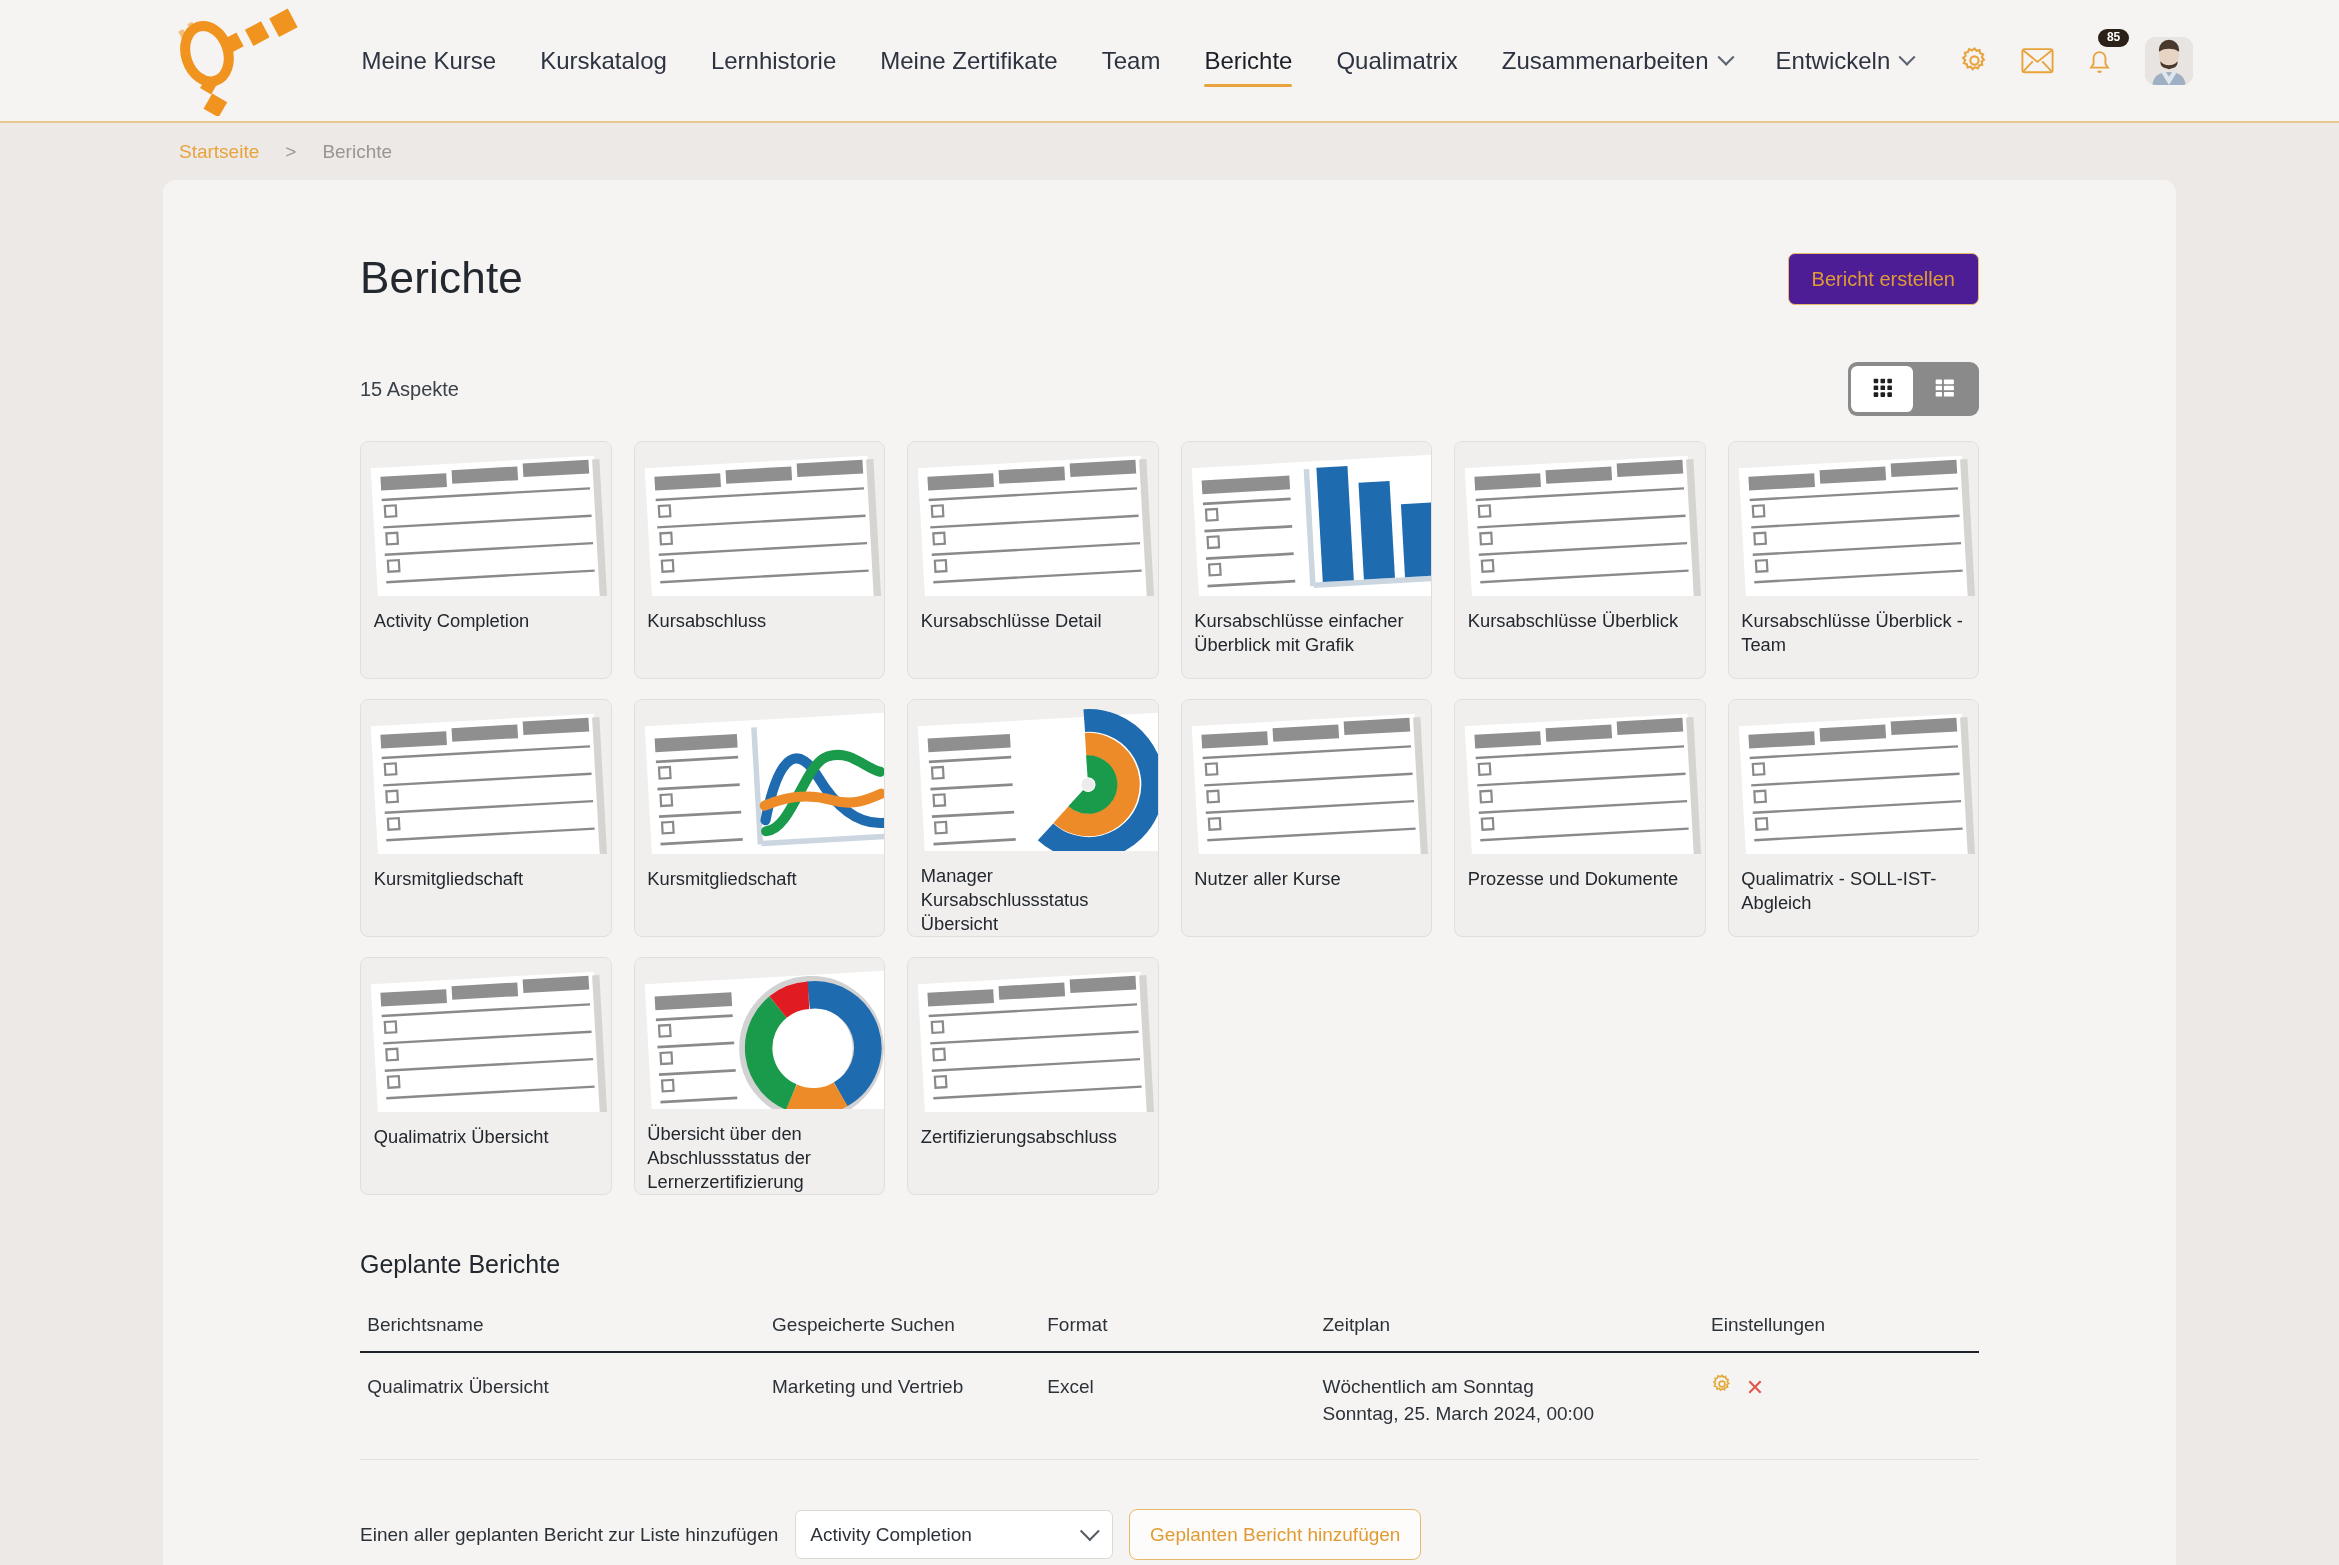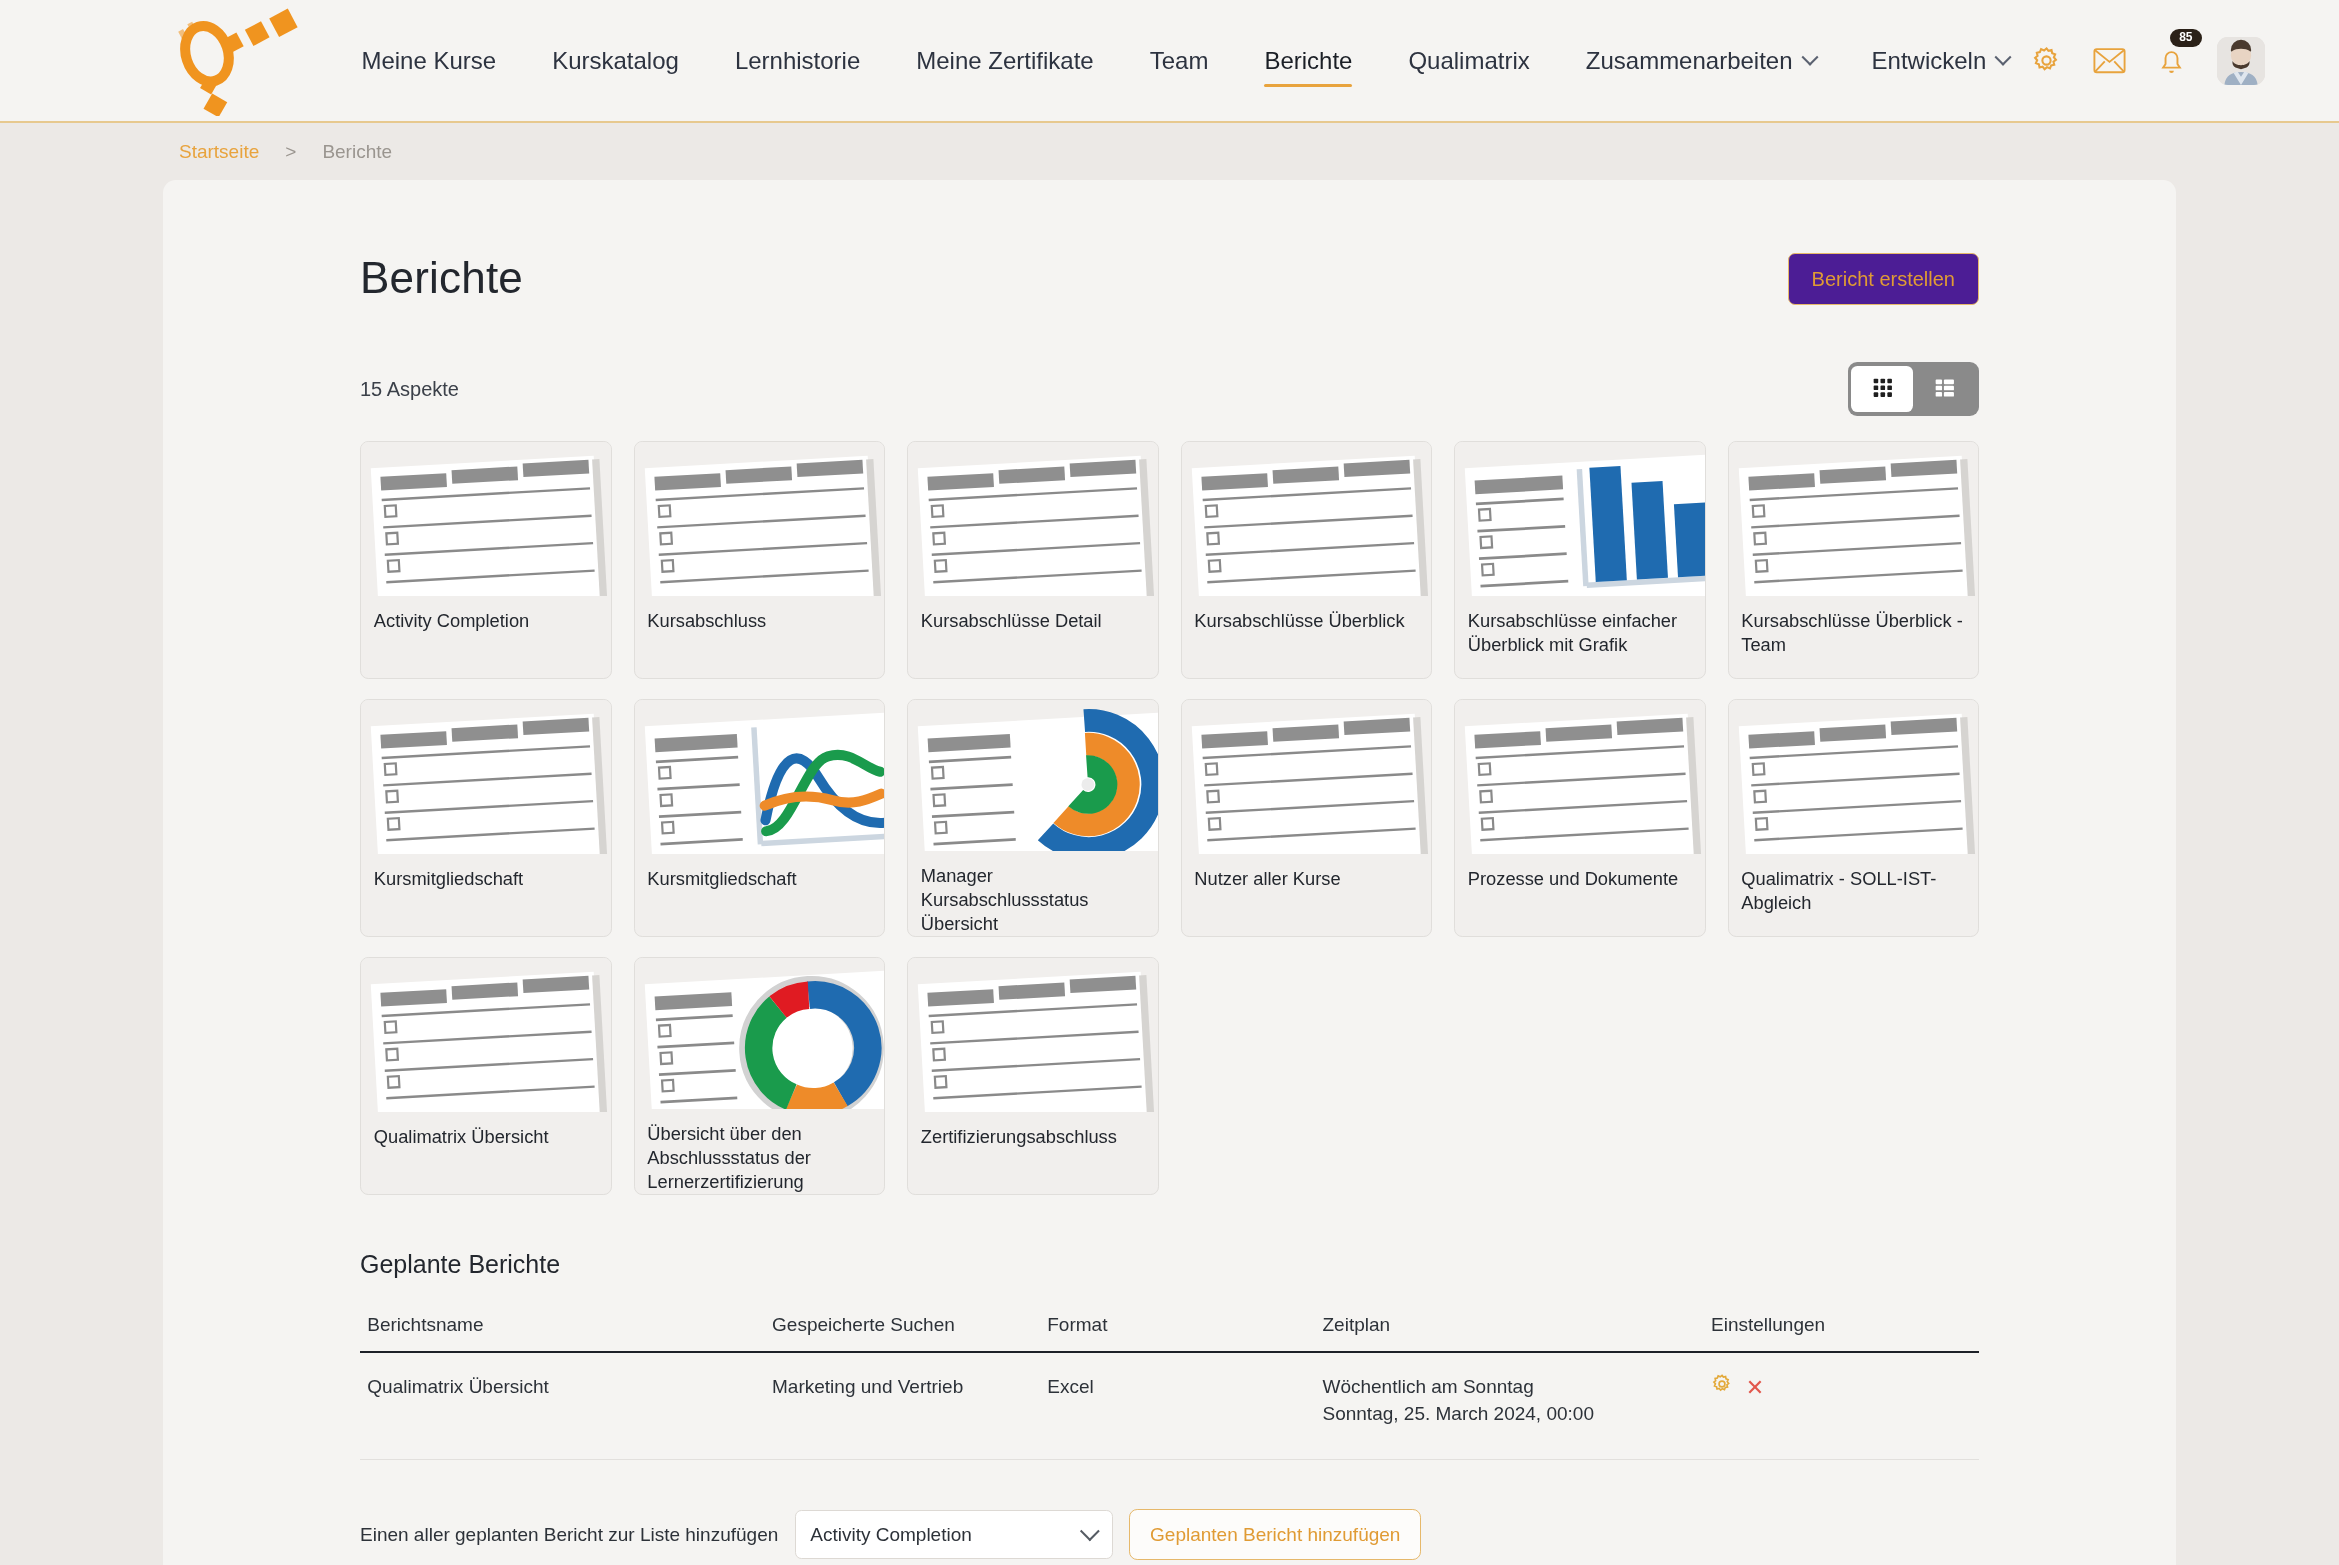--- a/index.html
+++ b/index.html
@@ -21,21 +21,21 @@
   }
   .logo-wrap {
     width: 169px; height: 110px;
     margin-left: 154px;
     position: relative;
     flex: none;
   }
   .nav-links {
     display: flex;
     align-items: center;
-    gap: 12px;
+    gap: 0px;
     margin-left: 16.4px;
   }
   .nav-item {
     position: relative;
     padding: 9.1px 22px;
     font-size: 24px;
     color: #2d3340;
     white-space: nowrap;
     cursor: pointer;
     display: flex;
@@ -466,61 +466,61 @@
           </g>
             </svg>
         </div>
         <div class="rcard-label">Kursabschlüsse Detail</div>
       </div>
 
       <div class="rcard">
         <div class="thumb">
           <svg width="302" height="154" viewBox="0 0 330 168">
               <g transform="rotate(-3.2 165 84)">
-            <rect x="14" y="20" width="244" height="170" fill="#fff"></rect>
-                <rect x="256" y="24" width="8" height="168" fill="#d6d4d1"></rect>
-            <rect x="24" y="30" width="72" height="15" fill="#8f8f8f"></rect>
-                <rect x="102" y="27" width="72" height="15" fill="#8f8f8f"></rect>
-                <rect x="180" y="24" width="72" height="15" fill="#8f8f8f"></rect>
-            <rect x="24" y="54" width="228" height="2.6" fill="#8a8a8a"></rect>
-                <rect x="24" y="84" width="228" height="2.6" fill="#8a8a8a"></rect>
-                <rect x="24" y="114" width="228" height="2.6" fill="#8a8a8a"></rect>
-                <rect x="24" y="144" width="228" height="2.6" fill="#8a8a8a"></rect>
-            <rect x="27" y="62" width="12" height="12" fill="none" stroke="#8a8a8a" stroke-width="2.4"></rect>
-                <rect x="27" y="92" width="12" height="12" fill="none" stroke="#8a8a8a" stroke-width="2.4"></rect>
-                <rect x="27" y="122" width="12" height="12" fill="none" stroke="#8a8a8a" stroke-width="2.4"></rect>
-          </g>
-            </svg>
-        </div>
-        <div class="rcard-label">Kursabschlüsse Überblick</div>
-      </div>
-
-      <div class="rcard">
-        <div class="thumb">
-          <svg width="302" height="154" viewBox="0 0 330 168">
-              <g transform="rotate(-3.2 165 84)">
             <rect x="14" y="20" width="272" height="170" fill="#fff"></rect>
                 <rect x="284" y="24" width="8" height="168" fill="#d6d4d1"></rect>
             <rect x="24" y="34" width="96" height="15" fill="#8f8f8f"></rect>
             <rect x="24" y="58" width="96" height="3" fill="#8a8a8a"></rect>
                 <rect x="24" y="88" width="96" height="3" fill="#8a8a8a"></rect>
                 <rect x="24" y="118" width="96" height="3" fill="#8a8a8a"></rect>
                 <rect x="24" y="148" width="96" height="3" fill="#8a8a8a"></rect>
             <rect x="27" y="66" width="12" height="12" fill="none" stroke="#8a8a8a" stroke-width="2.4"></rect>
                 <rect x="27" y="96" width="12" height="12" fill="none" stroke="#8a8a8a" stroke-width="2.4"></rect>
                 <rect x="27" y="126" width="12" height="12" fill="none" stroke="#8a8a8a" stroke-width="2.4"></rect>
             <rect x="136" y="28" width="6" height="128" fill="#ccd6e0"></rect>
                 <rect x="140" y="152" width="140" height="6" fill="#ccd6e0"></rect>
             <rect x="150" y="27" width="34" height="125" fill="#1f6bb0"></rect>
             <rect x="195" y="46" width="34" height="106" fill="#1f6bb0"></rect>
             <rect x="240" y="72" width="34" height="80" fill="#1f6bb0"></rect>
           </g>
             </svg>
         </div>
         <div class="rcard-label">Kursabschlüsse einfacher Überblick mit Grafik</div>
+      </div>
+
+      <div class="rcard">
+        <div class="thumb">
+          <svg width="302" height="154" viewBox="0 0 330 168">
+              <g transform="rotate(-3.2 165 84)">
+            <rect x="14" y="20" width="244" height="170" fill="#fff"></rect>
+                <rect x="256" y="24" width="8" height="168" fill="#d6d4d1"></rect>
+            <rect x="24" y="30" width="72" height="15" fill="#8f8f8f"></rect>
+                <rect x="102" y="27" width="72" height="15" fill="#8f8f8f"></rect>
+                <rect x="180" y="24" width="72" height="15" fill="#8f8f8f"></rect>
+            <rect x="24" y="54" width="228" height="2.6" fill="#8a8a8a"></rect>
+                <rect x="24" y="84" width="228" height="2.6" fill="#8a8a8a"></rect>
+                <rect x="24" y="114" width="228" height="2.6" fill="#8a8a8a"></rect>
+                <rect x="24" y="144" width="228" height="2.6" fill="#8a8a8a"></rect>
+            <rect x="27" y="62" width="12" height="12" fill="none" stroke="#8a8a8a" stroke-width="2.4"></rect>
+                <rect x="27" y="92" width="12" height="12" fill="none" stroke="#8a8a8a" stroke-width="2.4"></rect>
+                <rect x="27" y="122" width="12" height="12" fill="none" stroke="#8a8a8a" stroke-width="2.4"></rect>
+          </g>
+            </svg>
+        </div>
+        <div class="rcard-label">Kursabschlüsse Überblick</div>
       </div>
 
       <div class="rcard">
         <div class="thumb">
           <svg width="302" height="154" viewBox="0 0 330 168">
               <g transform="rotate(-3.2 165 84)">
             <rect x="14" y="20" width="244" height="170" fill="#fff"></rect>
                 <rect x="256" y="24" width="8" height="168" fill="#d6d4d1"></rect>
             <rect x="24" y="30" width="72" height="15" fill="#8f8f8f"></rect>
                 <rect x="102" y="27" width="72" height="15" fill="#8f8f8f"></rect>

